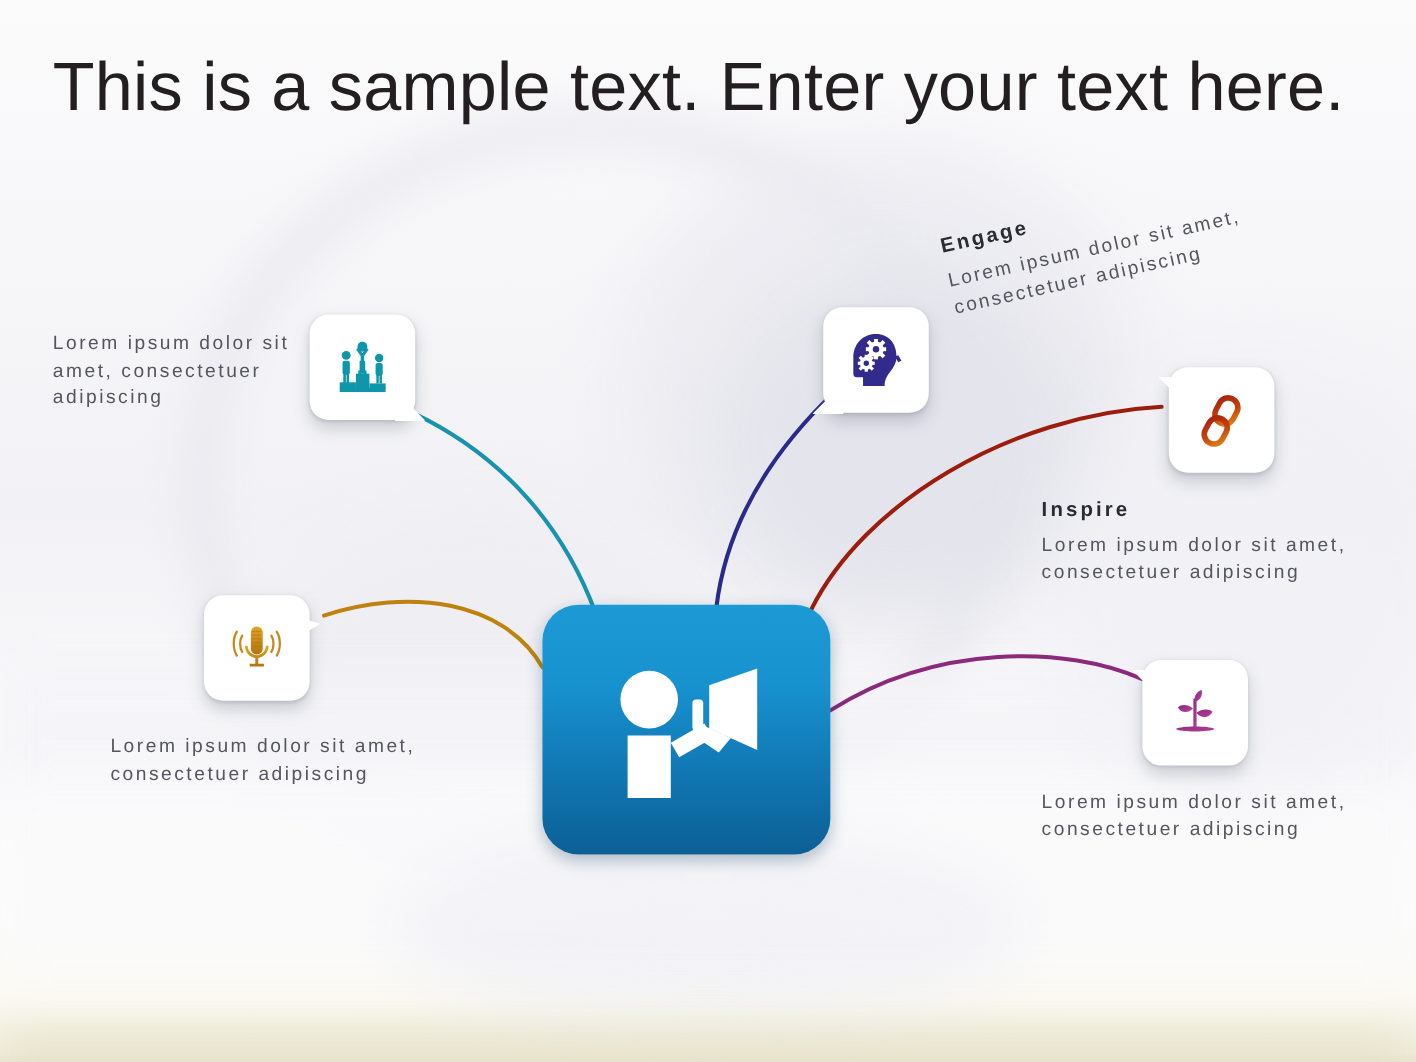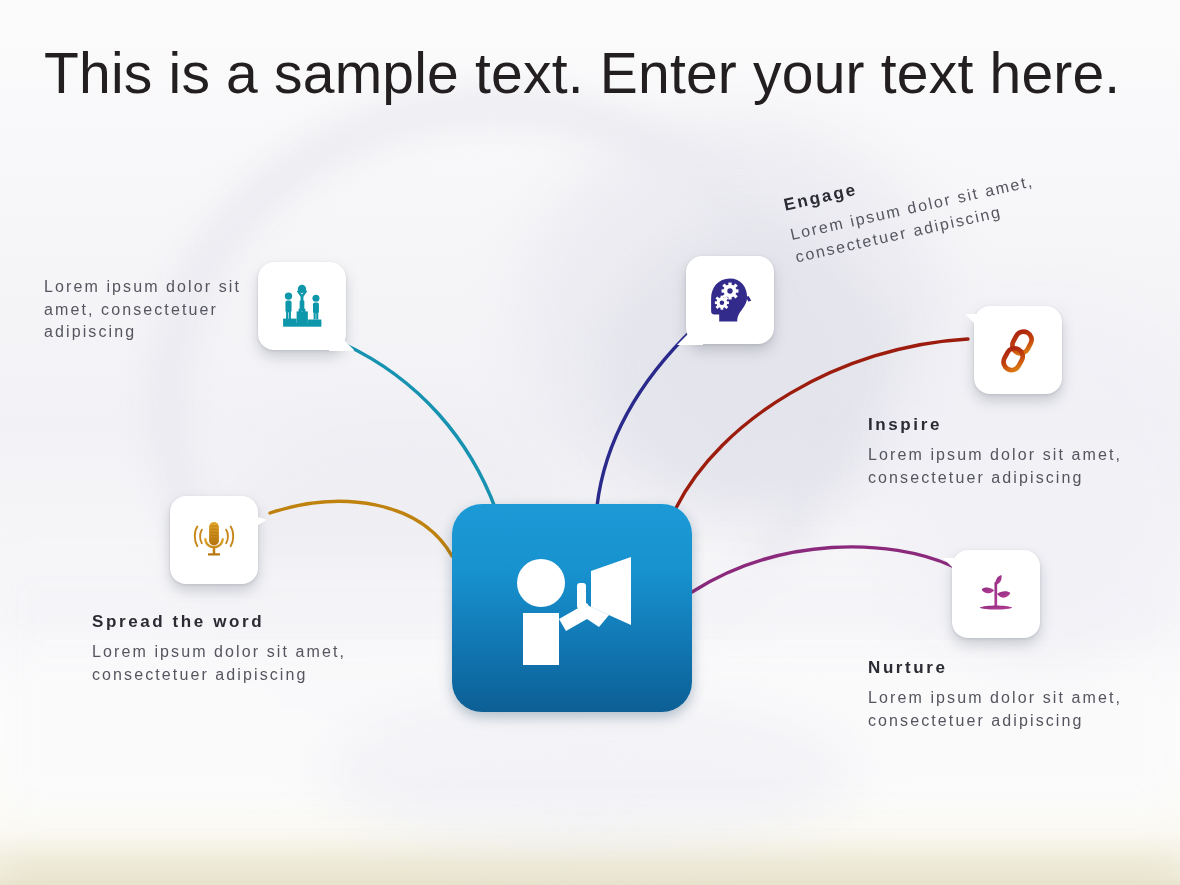--- a/index.html
+++ b/index.html
@@ -264,21 +264,20 @@
       <g fill="#b4720f" opacity=".55">
         <rect x="26" y="14" width="8" height="1.3"></rect>
         <rect x="26" y="17.4" width="8" height="1.3"></rect>
         <rect x="26" y="20.8" width="8" height="1.3"></rect>
         <rect x="26" y="24.2" width="8" height="1.3"></rect>
         <rect x="26" y="27.6" width="8" height="1.3"></rect>
       </g>
     </svg>
   </div>
   <div class="block" style="left:92px; top:612px; width:300px;">
-    <div class="head">Spread the word</div>
     <div class="body">Lorem ipsum dolor sit amet, consectetuer adipiscing</div>
   </div>
 
   <div class="node tail-tl" style="left:952px; top:550px;">
     <svg viewBox="0 0 60 60">
       <defs>
         <linearGradient id="plantGrad" x1="0" y1="0" x2="1" y2="1">
           <stop offset="0%" stop-color="#8e2a7e"></stop>
           <stop offset="100%" stop-color="#b8409a"></stop>
         </linearGradient>
@@ -286,17 +285,16 @@
       <g fill="url(#plantGrad)">
         <path d="M29,20 c0,-6 3,-10 7,-11 c1,5 -1,10 -7,11 z"></path>
         <path d="M28,26 c-5,-4 -11,-4 -14,-1 c3,5 9,6 14,1 z"></path>
         <path d="M31,30 c5,-4 12,-4 15,-1 c-3,6 -10,7 -15,1 z"></path>
         <path d="M28.3,17 h3 v28 h-3 z"></path>
         <path d="M12,45 c6,-3 30,-3 36,0 c-3,3 -33,3 -36,0 z"></path>
       </g>
     </svg>
   </div>
   <div class="block" style="left:868px; top:658px; width:300px;">
-    <div class="head">Nurture</div>
     <div class="body">Lorem ipsum dolor sit amet, consectetuer adipiscing</div>
   </div>
 
 </div>
 
 </body></html>

